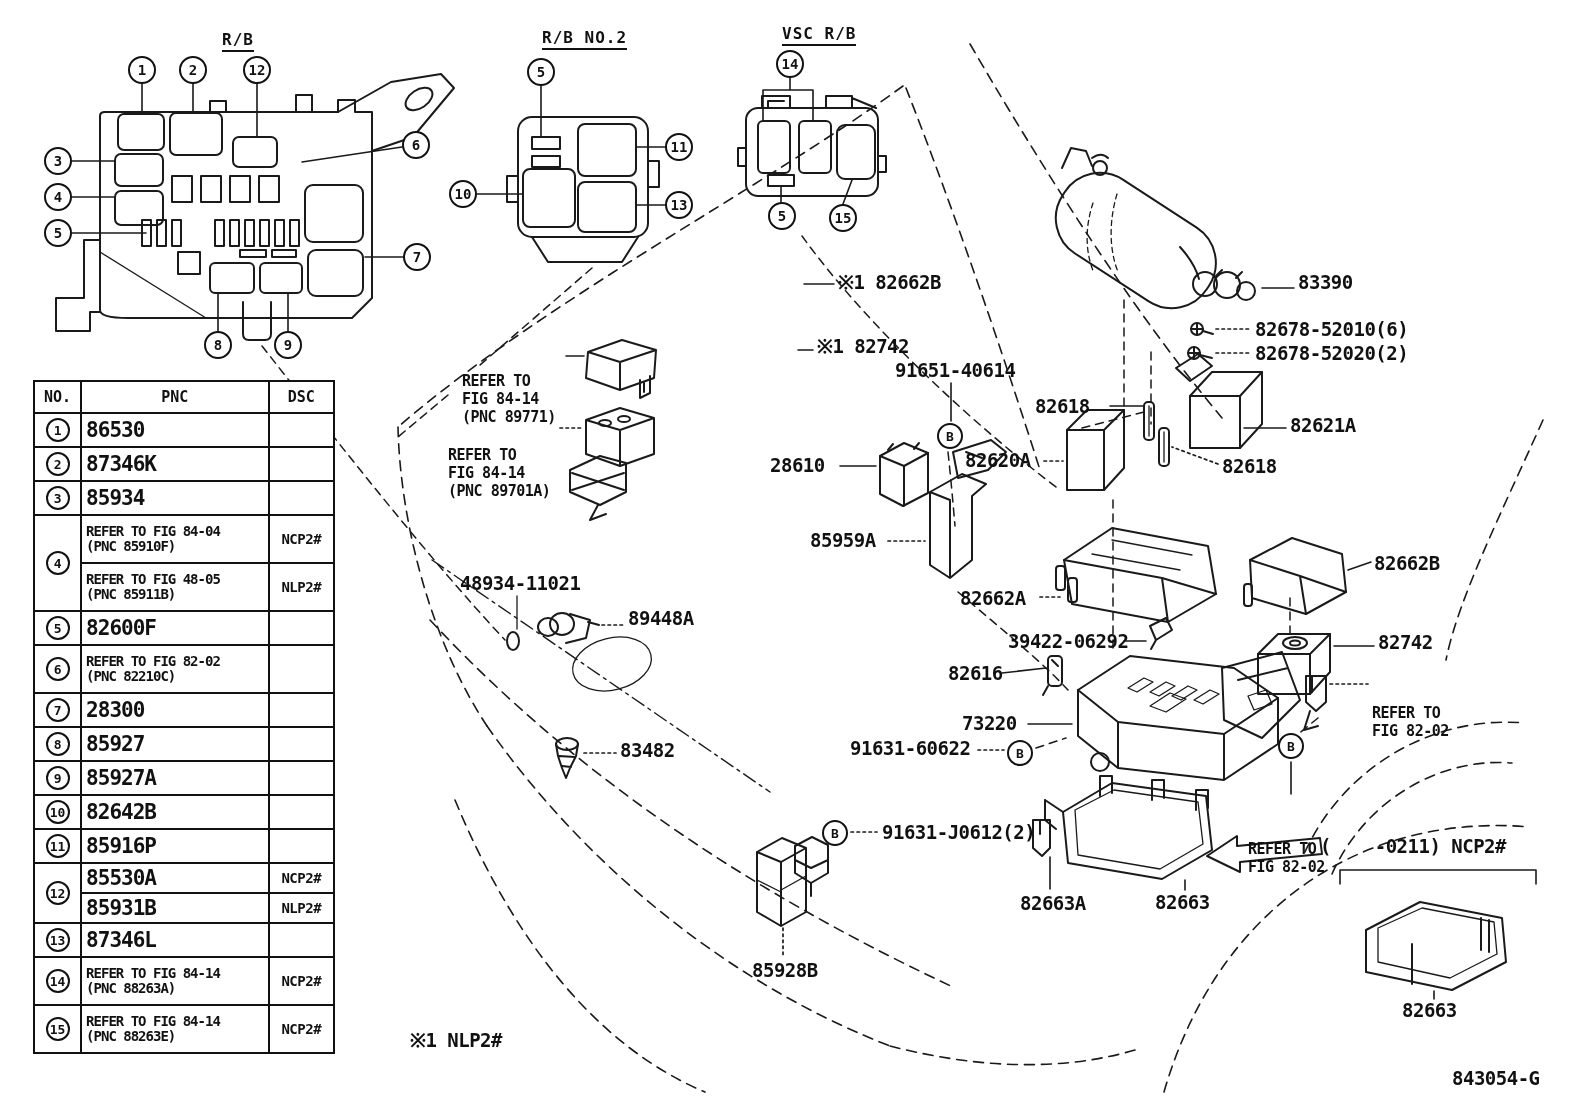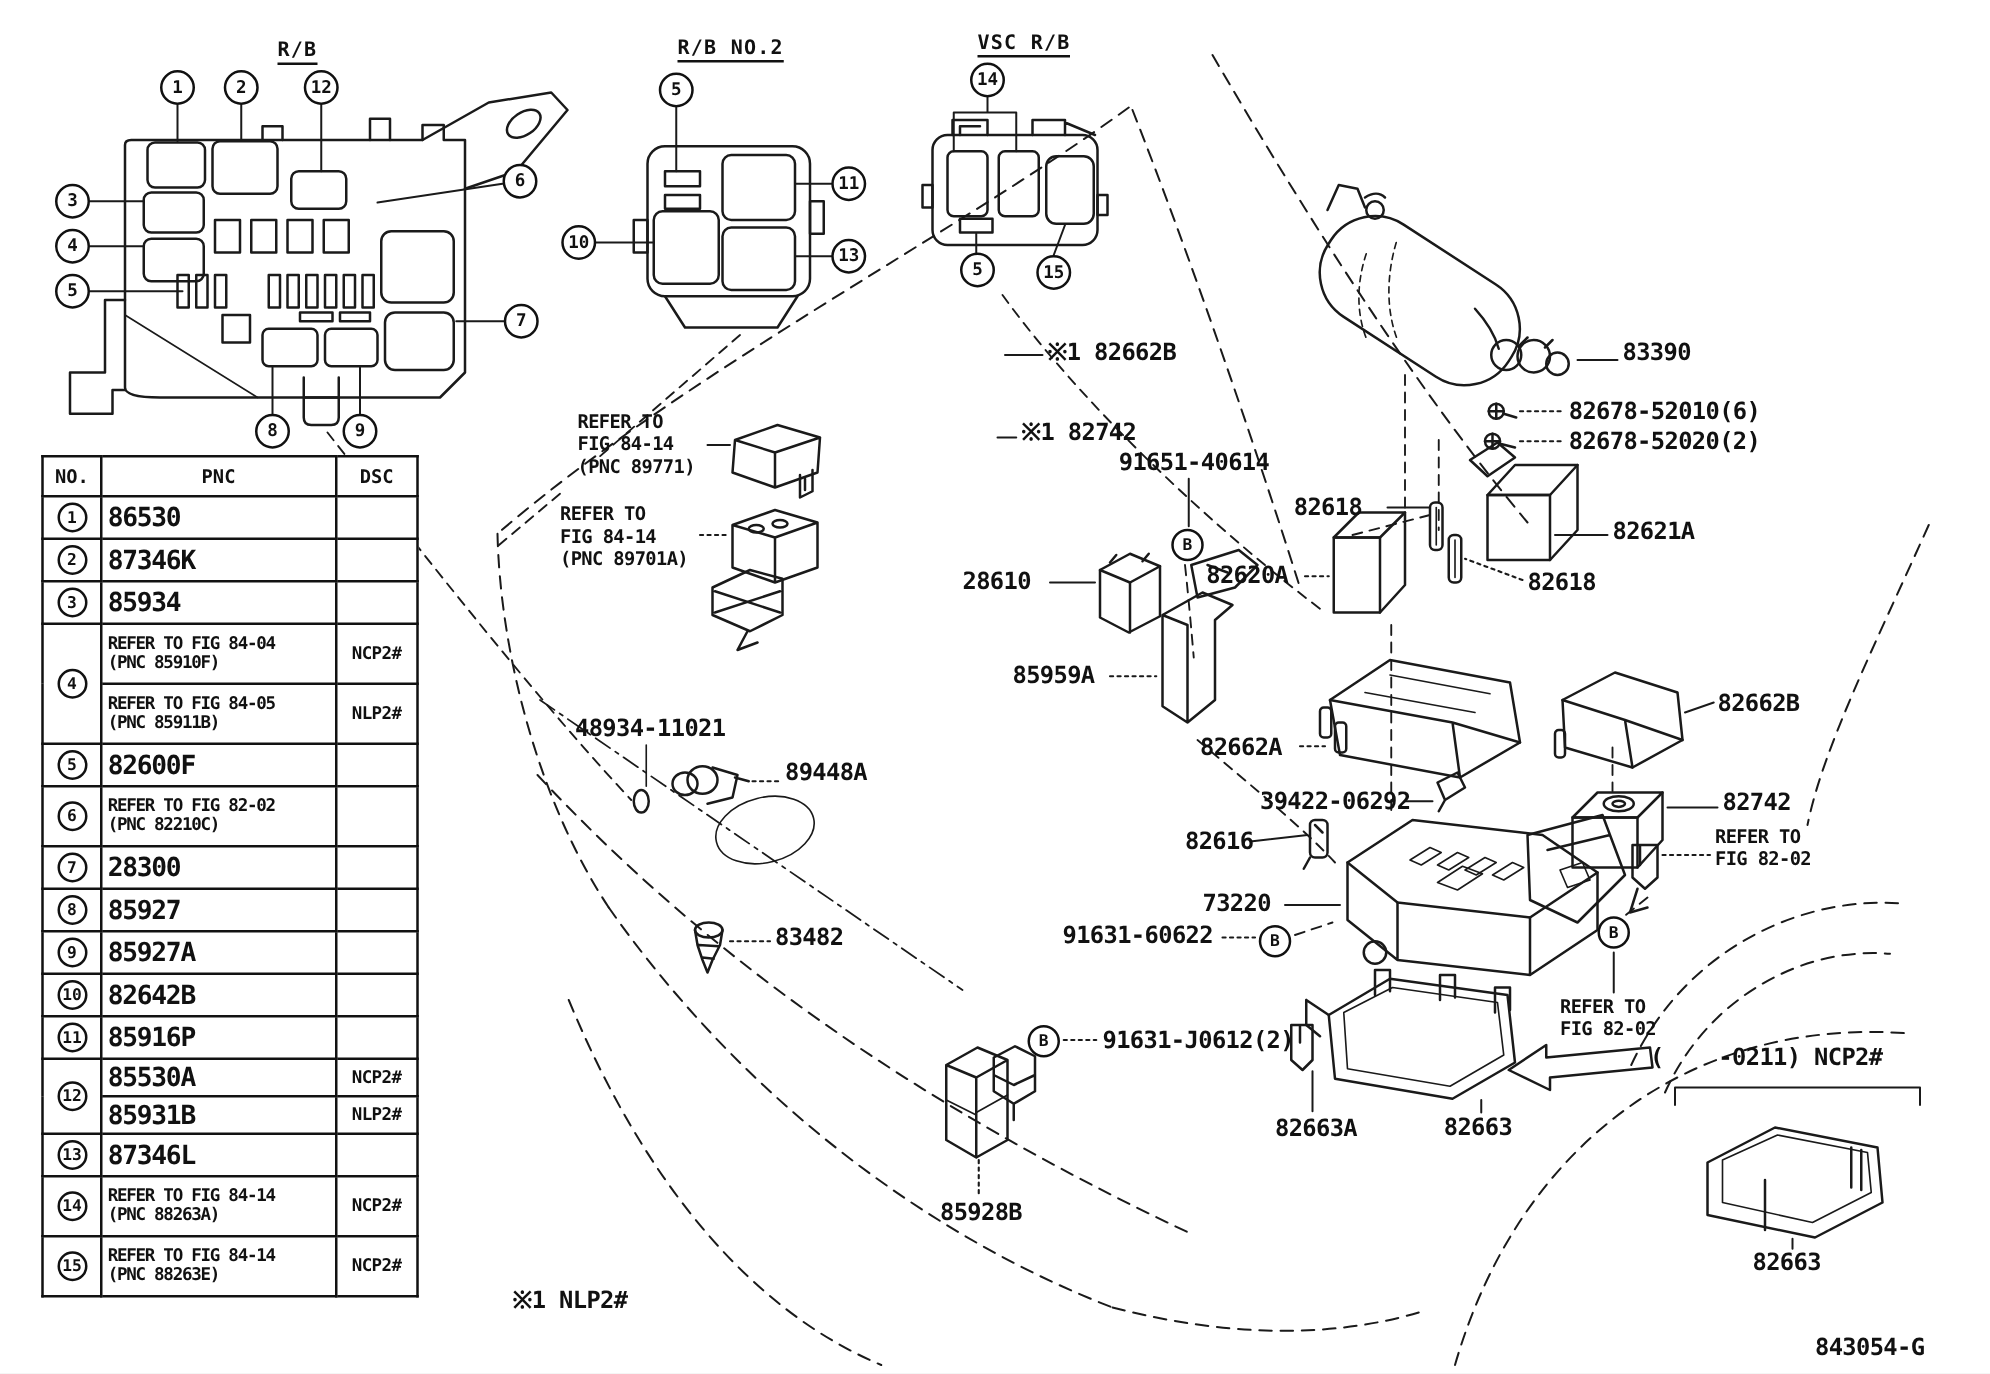--- a/index.html
+++ b/index.html
@@ -8,30 +8,30 @@
   svg.art{position:absolute;left:0;top:0;}
   svg.art *{stroke:#1a1a1a;fill:none;stroke-width:2;stroke-linecap:round;stroke-linejoin:round;}
   svg.art .ld{stroke-width:1.6;}
   svg.art .dot{stroke-width:1.7;stroke-dasharray:2.5 3.5;}
   svg.art .dash{stroke-width:1.6;stroke-dasharray:10 7;}
   svg.art .dash2{stroke-width:1.5;stroke-dasharray:8 6;}
   svg.art .dashdot{stroke-width:1.4;stroke-dasharray:14 5 3 5;}
   svg.art .thin{stroke-width:1.3;}
   .lbl{position:absolute;font-weight:bold;font-size:19px;line-height:21px;letter-spacing:-0.5px;
        white-space:pre;color:#111;}
-  .lbl.sm{font-size:15px;line-height:18px;}
+  .lbl.sm{font-size:15px;line-height:18px;margin-top:44px;}
   .dtitle{position:absolute;font-weight:bold;font-size:16px;letter-spacing:1px;
           border-bottom:2px solid #111;padding-bottom:1px;white-space:pre;}
   .co{position:absolute;width:28px;height:28px;border:2px solid #111;border-radius:50%;
       box-sizing:border-box;display:flex;align-items:center;justify-content:center;
       font-weight:bold;font-size:14px;background:#fff;}
   .cob{position:absolute;width:26px;height:26px;border:2px solid #111;border-radius:50%;
       box-sizing:border-box;display:flex;align-items:center;justify-content:center;
       font-weight:bold;font-size:13px;background:#fff;}
-  table.ptable{position:absolute;left:33px;top:364px;width:302px;border-collapse:collapse;
+  table.ptable{position:absolute;left:33px;top:380px;width:302px;border-collapse:collapse;
       background:#fff;padding-left:12px;}
   table.ptable td{border:2px solid #111;padding:0 4px;vertical-align:middle;}
   td.cno{width:40px;text-align:center;}
   td.cpnc{width:190px;font-weight:bold;font-size:21px;letter-spacing:-1px;}
   td.cdsc{width:60px;font-weight:bold;font-size:14px;text-align:center;letter-spacing:-0.5px;}
   td.hd{font-weight:bold;font-size:15px;text-align:center;height:30px;}
   tr.r{height:34px;} tr.rf{height:48px;} tr.rh{height:30px;}
   .fig{font-weight:bold;font-size:14px;line-height:15px;letter-spacing:-1px;white-space:pre;}
   .nc{display:inline-flex;width:24px;height:24px;border:2px solid #111;border-radius:50%;
       box-sizing:border-box;align-items:center;justify-content:center;font-weight:bold;font-size:13px;}
@@ -442,21 +442,21 @@
   </tr>
   <tr class="rf">
     <td class="cno" rowspan="2"><span class="nc">4</span></td>
     <td class="cpnc">
             <div class="fig"><div>REFER TO FIG 84-04</div><div>(PNC 85910F)</div></div>
           </td>
     <td class="cdsc">NCP2#</td>
   </tr>
   <tr class="rf">
     <td class="cpnc">
-            <div class="fig"><div>REFER TO FIG 84-05</div><div>(PNC 85911B)</div></div>
+            <div class="fig"><div>REFER TO FIG 48-05</div><div>(PNC 85911B)</div></div>
           </td>
     <td class="cdsc">NLP2#</td>
   </tr>
   <tr class="r">
     <td class="cno"><span class="nc">5</span></td>
     <td class="cpnc">82600F</td>
     <td class="cdsc"></td>
   </tr>
   <tr class="rf">
     <td class="cno"><span class="nc">6</span></td>

